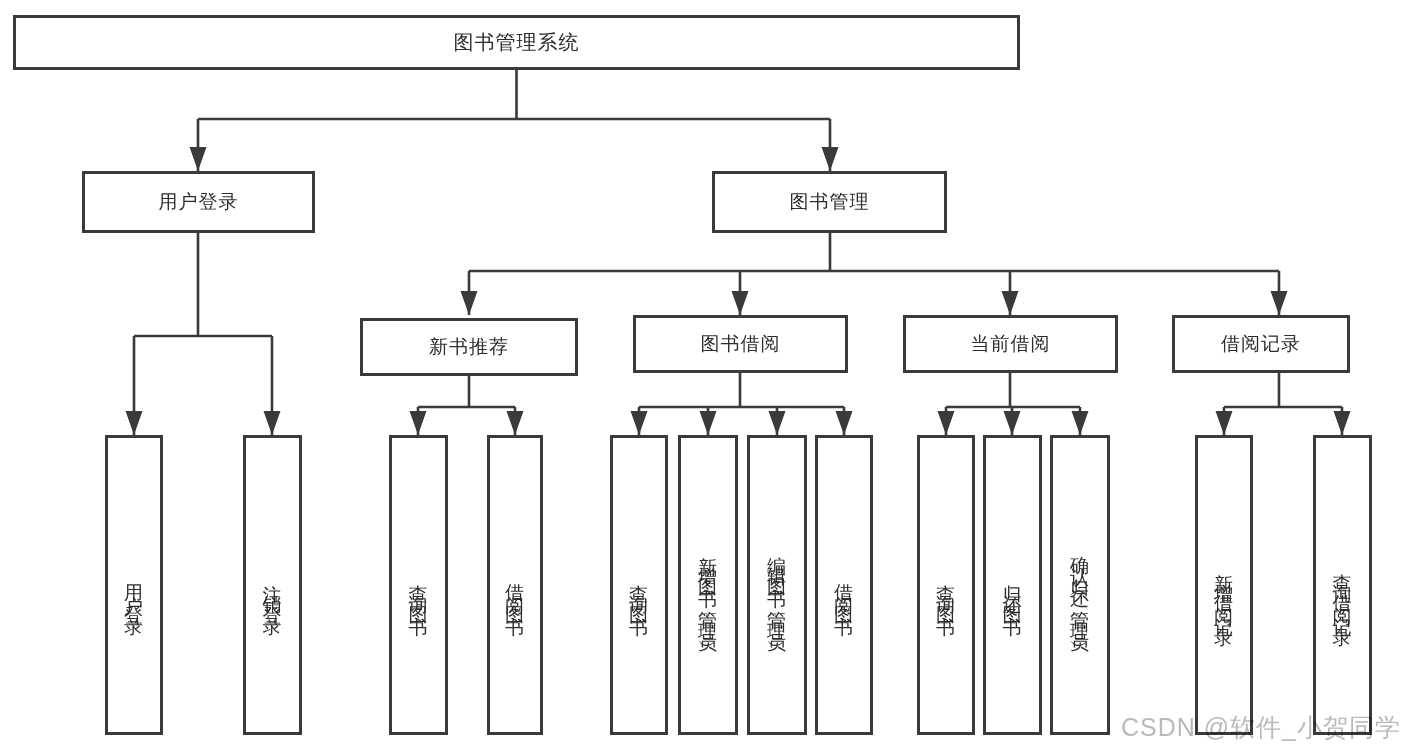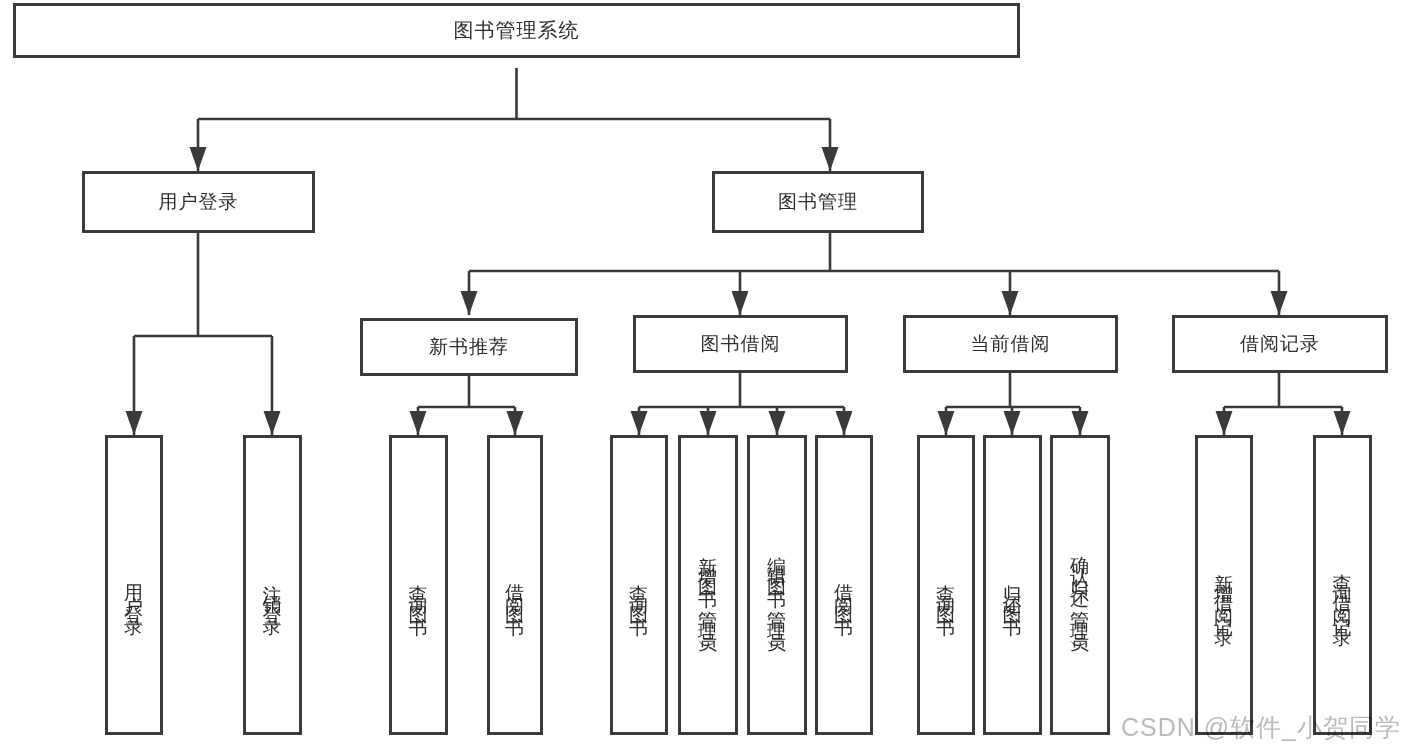--- a/index.html
+++ b/index.html
@@ -92,41 +92,41 @@
       <polygon points="699.5,411 716.5,411 708,435"></polygon>
       <polygon points="768.5,411 785.5,411 777,435"></polygon>
       <polygon points="835.5,411 852.5,411 844,435"></polygon>
       <polygon points="937.5,411 954.5,411 946,435"></polygon>
       <polygon points="1003.5,411 1020.5,411 1012,435"></polygon>
       <polygon points="1071.5,411 1088.5,411 1080,435"></polygon>
       <polygon points="1215.5,411 1232.5,411 1224,435"></polygon>
       <polygon points="1333.5,411 1350.5,411 1342,435"></polygon>
     </svg>
 
-  <div class="box root-box" style="left:13px;top:3px;width:1007px;height:55px">
+  <div class="box root-box" style="left:13px;top:15px;width:1007px;height:55px">
     <span class="lbl">图书管理系统</span>
   </div>
 
   <div class="box" style="left:82px;top:171px;width:233px;height:62px">
     <span class="lbl">用户登录</span>
   </div>
-  <div class="box" style="left:712px;top:171px;width:212px;height:62px">
+  <div class="box" style="left:712px;top:171px;width:235px;height:62px">
     <span class="lbl">图书管理</span>
   </div>
 
   <div class="box" style="left:360px;top:318px;width:218px;height:58px">
     <span class="lbl">新书推荐</span>
   </div>
   <div class="box" style="left:903px;top:315px;width:215px;height:58px">
     <span class="lbl">当前借阅</span>
   </div>
   <div class="box" style="left:633px;top:315px;width:215px;height:58px">
     <span class="lbl">图书借阅</span>
   </div>
-  <div class="box" style="left:1172px;top:315px;width:216px;height:58px">
+  <div class="box" style="left:1172px;top:315px;width:178px;height:58px">
     <span class="lbl">借阅记录</span>
   </div>
 
   <div class="box leaf" style="left:105px;width:58px">
     <span class="vlbl">用户登录</span>
   </div>
   <div class="box leaf" style="left:243px;width:59px">
     <span class="vlbl">注销登录</span>
   </div>
 

